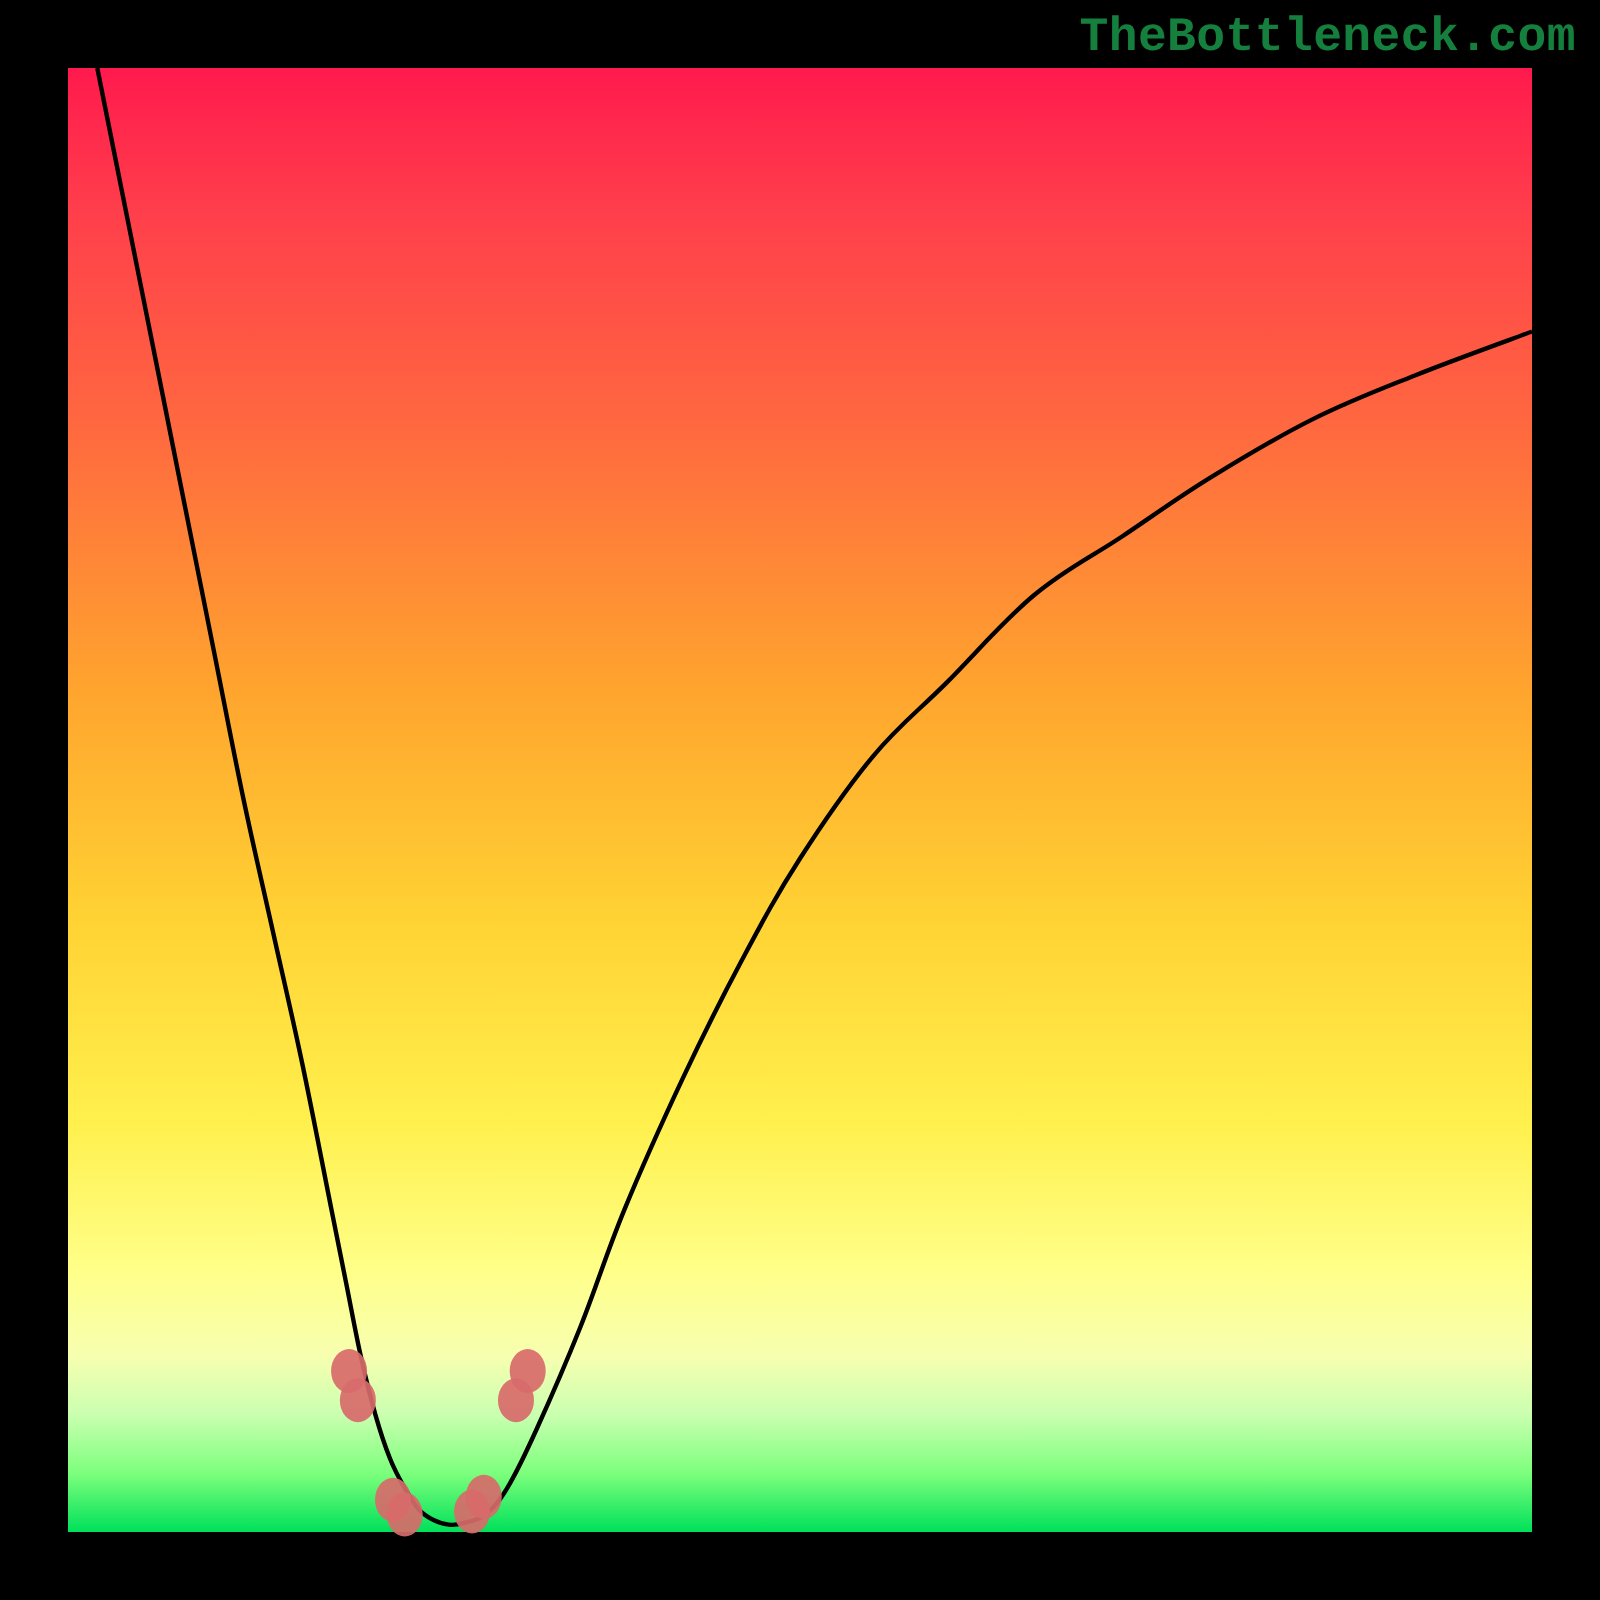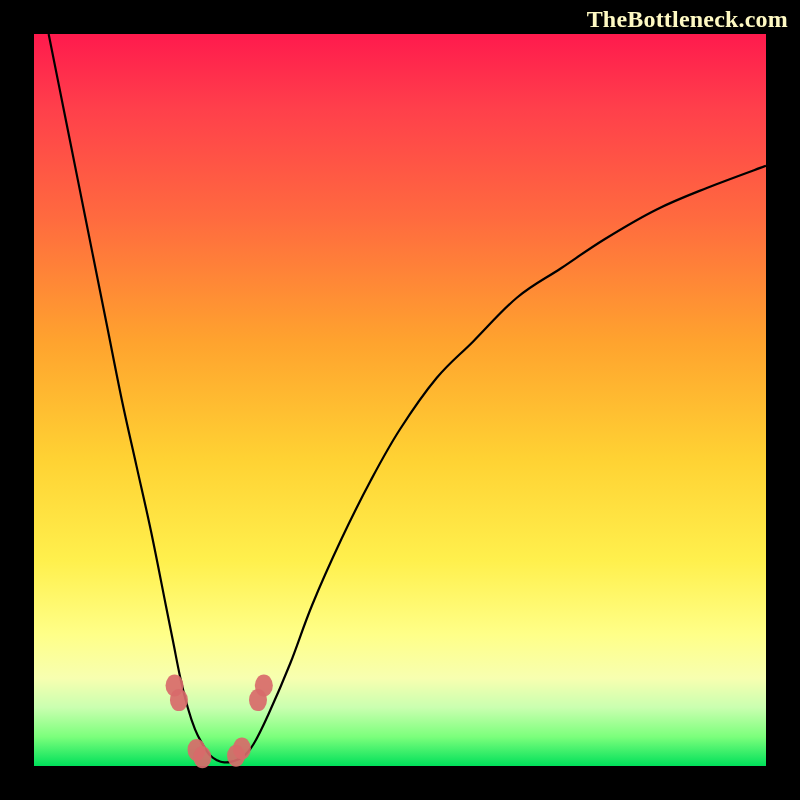--- a/index.html
+++ b/index.html
@@ -37,24 +37,24 @@
       #f7ffb0 88%,
       #caffb0 92%,
       #7cff7c 96%,
       #00e05a 100%
     );
   }
   .watermark {
     position: absolute;
     top: 6px;
     right: 12px;
-    font-family: Liberation Serif, serif;
+    font-family: Liberation Mono, monospace;
     font-size: 24px;
     font-weight: 600;
-    color: #fef9c3;
+    color: #15803d;
     letter-spacing: 0.2px;
     user-select: none;
   }
   svg.curve {
     position: absolute;
     top: 34px;
     left: 34px;
     width: 732px;
     height: 732px;
     overflow: visible;

